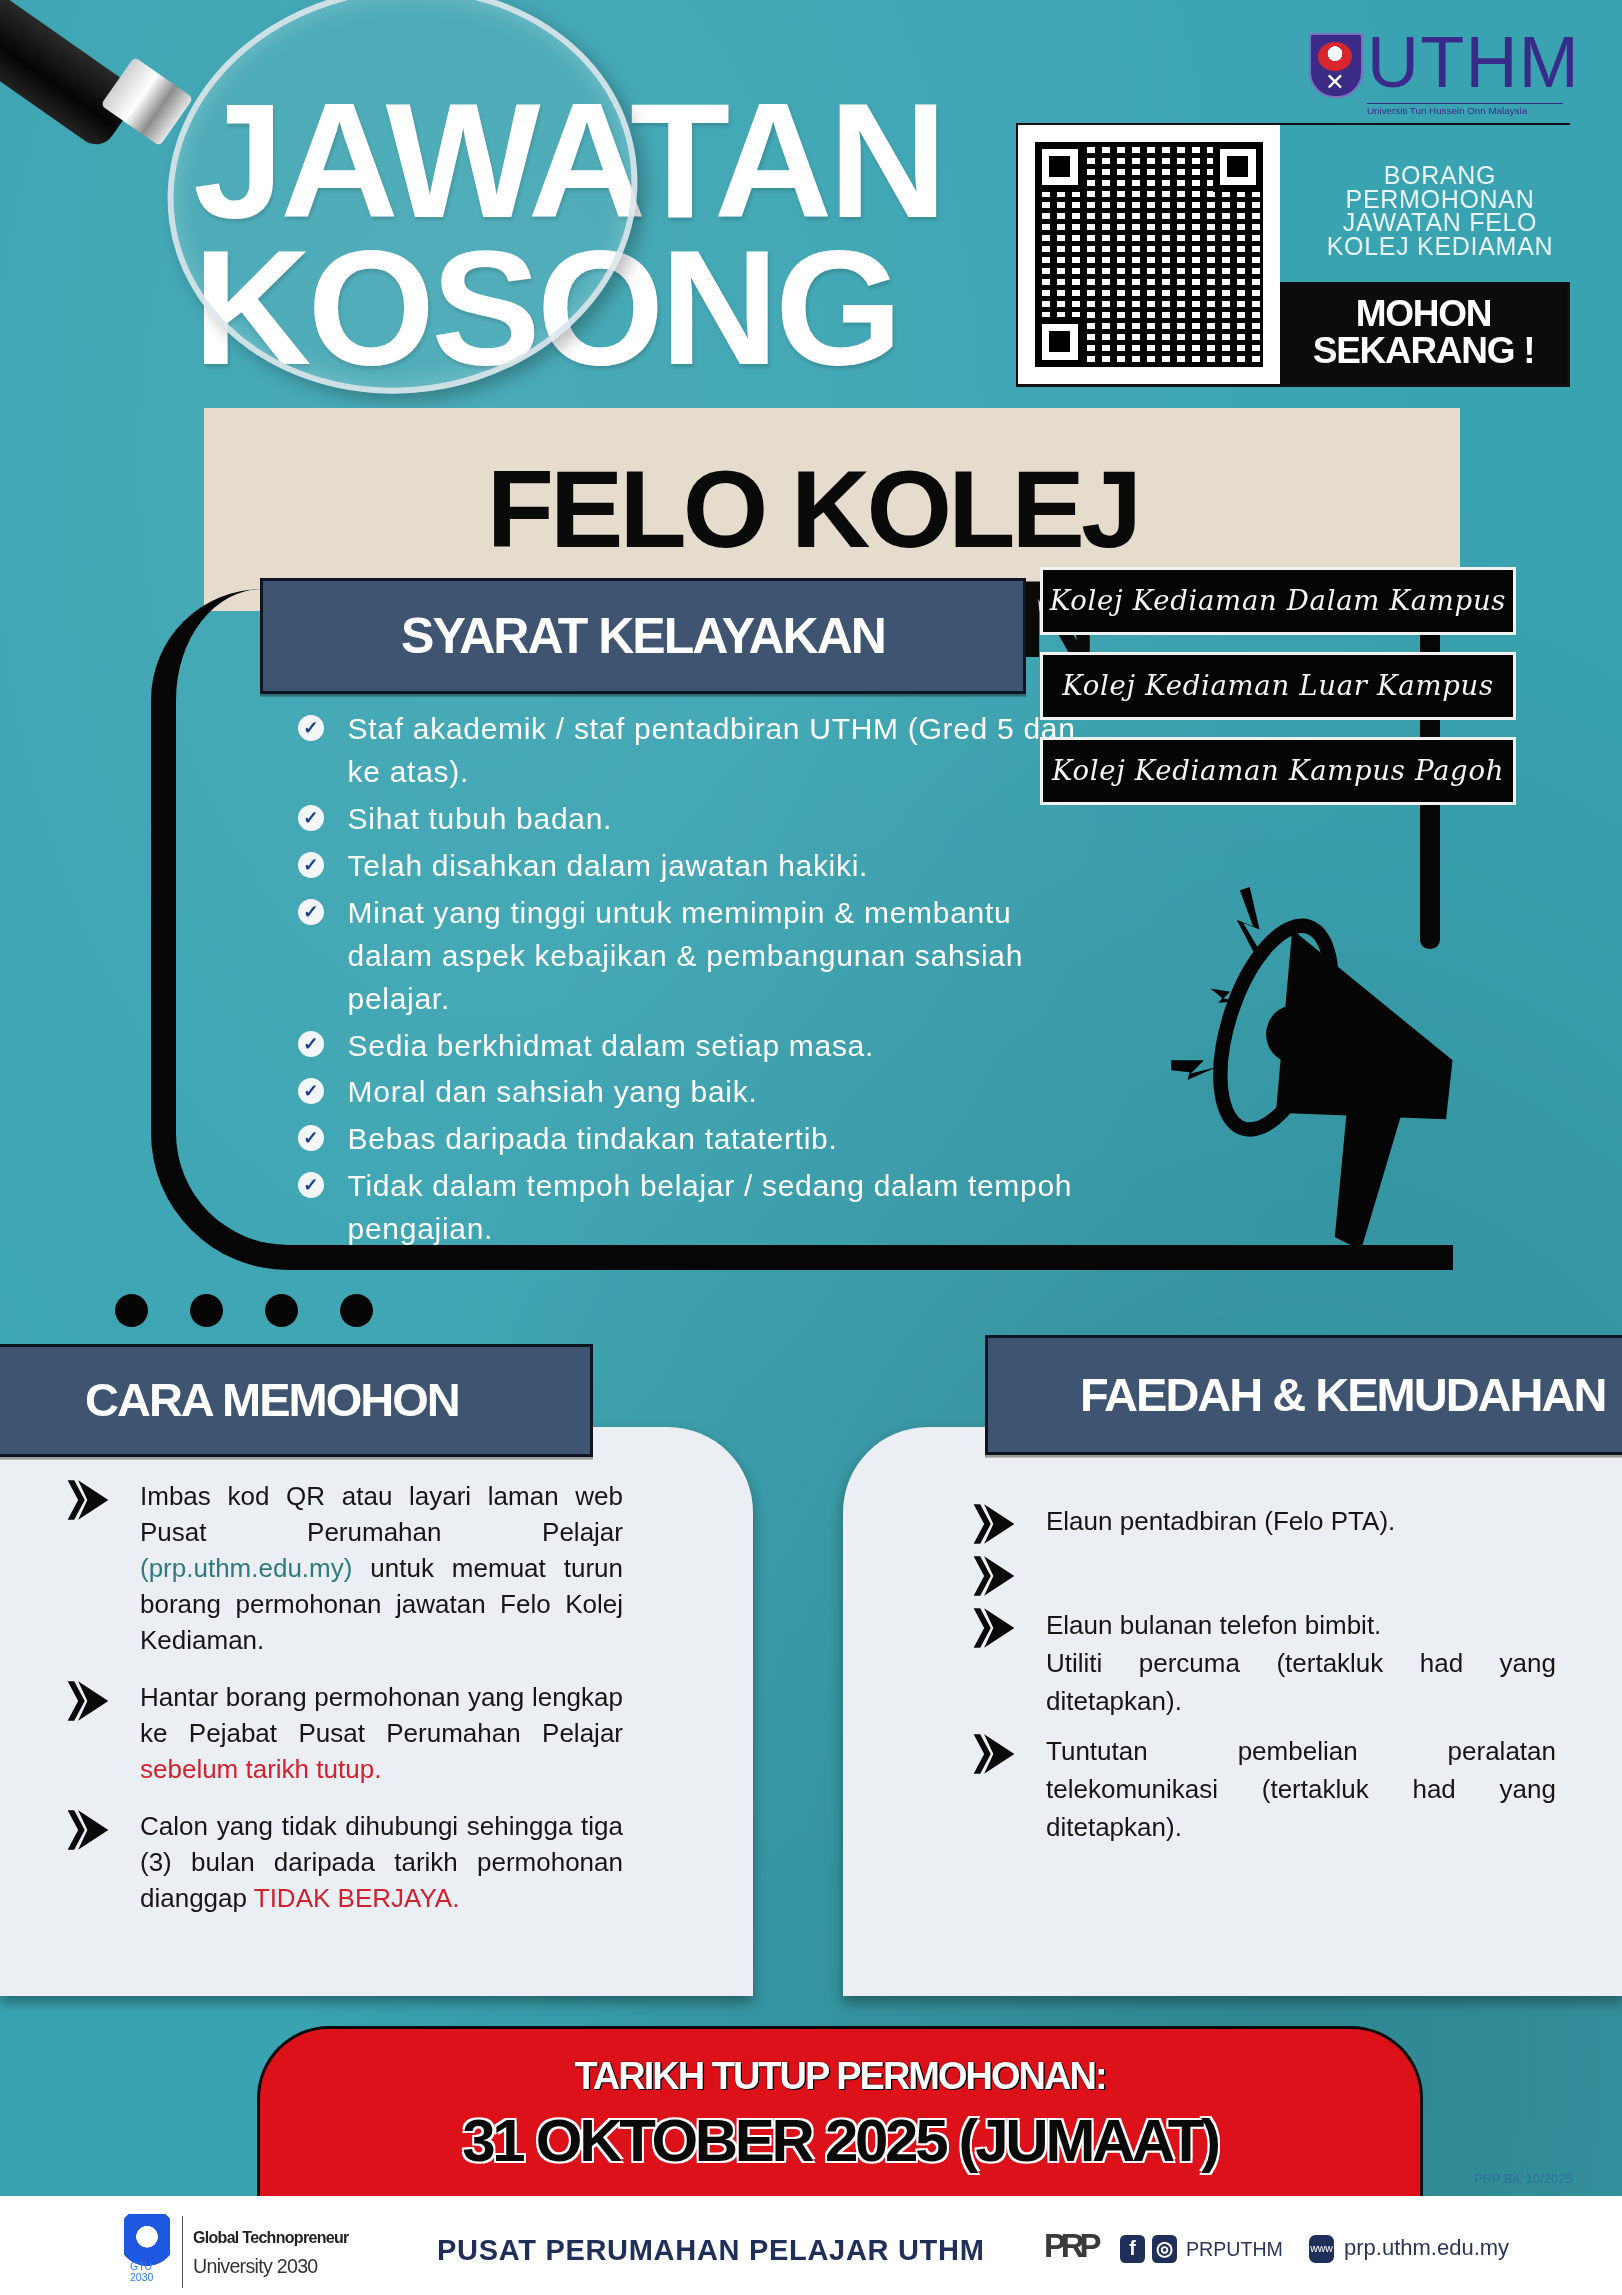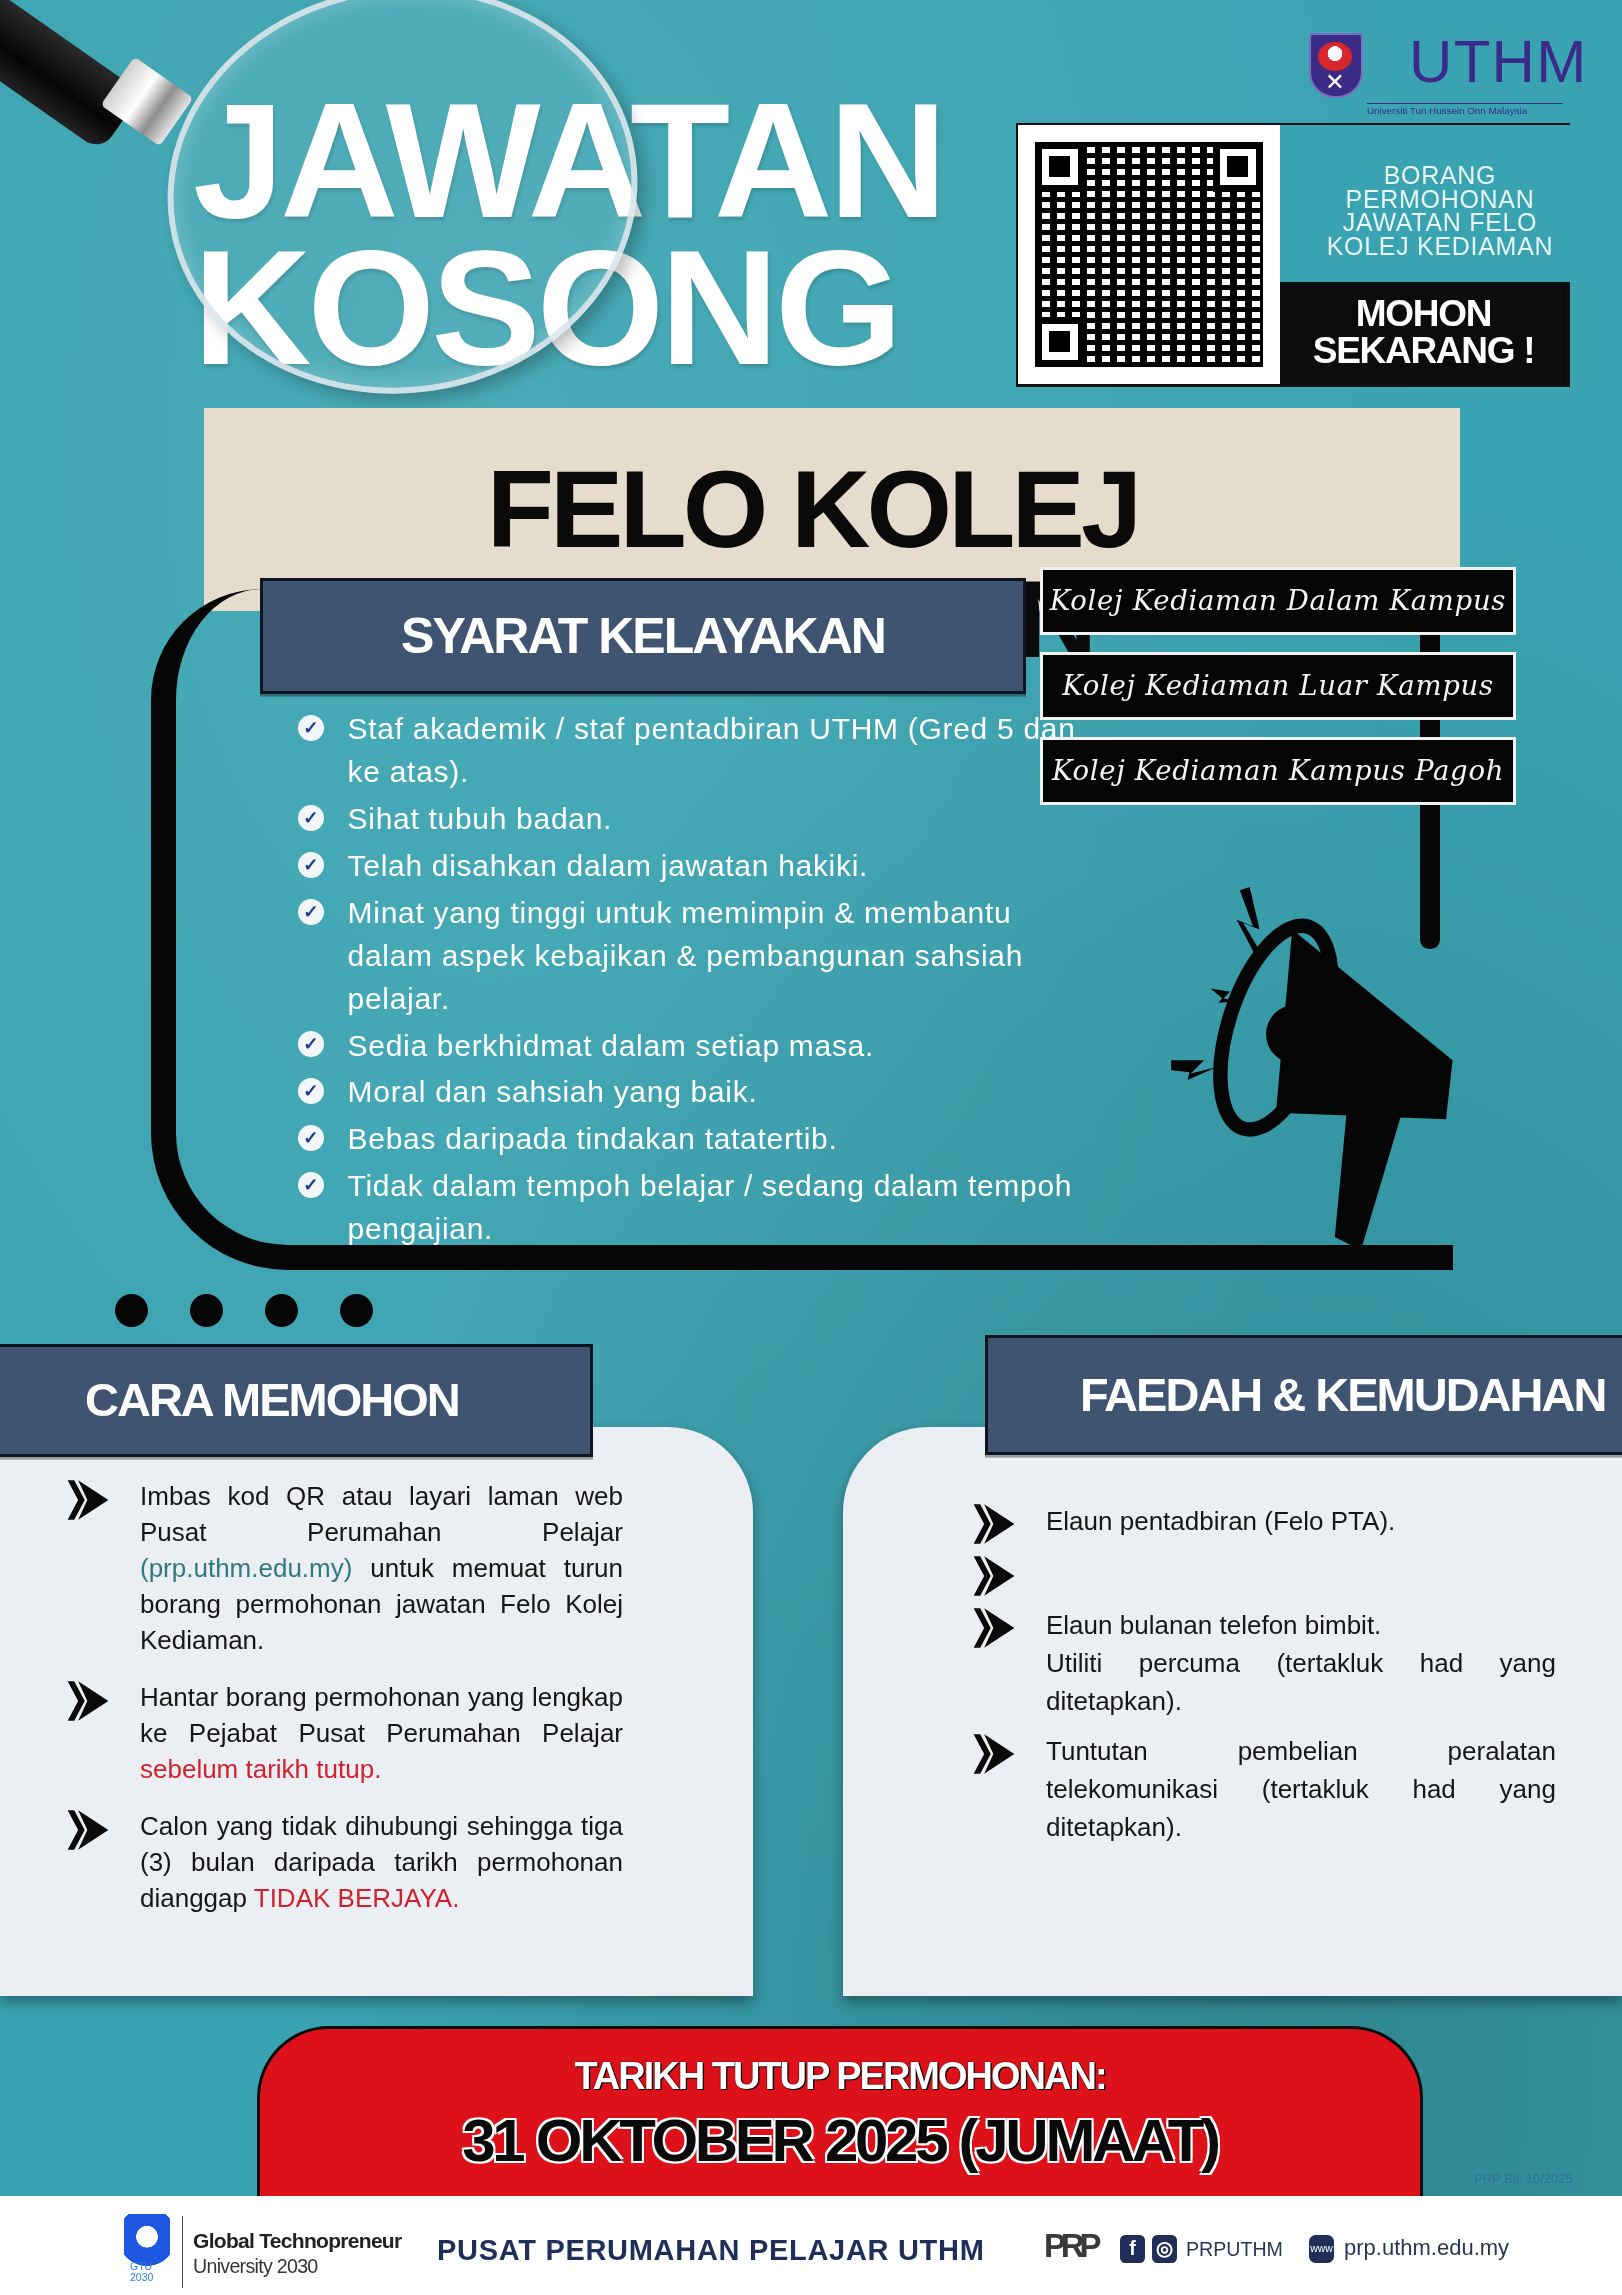--- a/index.html
+++ b/index.html
@@ -53,22 +53,22 @@
   }
   .uthm-shield::before {
     content: ""; position: absolute; left: 7.9px; top: 7.9px; width: 34px; height: 29px;
     background: radial-gradient(circle at 50% 40%, #fff 0 30%, #d8262c 31% 100%);
     border-radius: 50%;
   }
   .uthm-shield::after {
     content: "✕"; position: absolute; left: 14.4px; top: 34px; color: #fff; font-size: 23.6px; line-height: 26px;
   }
   .uthm-text {
-    position: absolute; left: 65px; top: 0; font-size: 60px; line-height: 72px;
-    color: #3a2a8a; font-weight: 400; letter-spacing: 1.3px; margin-left: 42px;
+    position: absolute; left: 65px; top: 0; font-size: 72px; line-height: 72px;
+    color: #3a2a8a; font-weight: 400; letter-spacing: 1.3px;
   }
   .uthm-sub {
     position: absolute; left: 65px; top: 77px; font-size: 9.8px; color: #3a2a8a;
     border-top: 1.3px solid #3a2a8a; padding-top: 1.3px; width: 196px;
   }
 
   .qr-block { left: 1016px; top: 123px; width: 554px; height: 264px; border: 2.6px solid #111; background: #111; }
   .qr-code {
     position: absolute; left: 0; top: 0; width: 262px; height: 259px; background: #fff;
     padding: 17px;
@@ -190,21 +190,21 @@
   .ref-no { left: 1466px; top: 2171px; font-size: 13px; color: #2e6f94; margin-left: 8px; }
 
   
   .footer { left: 0; top: 2196px; width: 1623px; height: 99px; background: #fff; }
   .gtu-icon {
     position: absolute; left: 124px; top: 18.3px; width: 46px; height: 65px;
     background: radial-gradient(circle at 50% 35%, #fff 0 22%, #1e58e0 23% 60%, transparent 61%);
   }
   .gtu-icon-label { position: absolute; left: 130px; top: 65px; font-size: 10.5px; color: #2d7fe0; line-height: 10.5px; width: 39px; }
   .gtu-divider { position: absolute; left: 182px; top: 19.6px; width: 1.3px; height: 72px; background: #555; }
-  .gtu-title { position: absolute; left: 193px; top: 33px; font-size: 21px; color: #222; font-weight: 700; letter-spacing: -0.7px; }
+  .gtu-title { position: absolute; left: 193px; top: 33px; font-size: 16px; color: #222; font-weight: 700; letter-spacing: -0.7px; }
   .gtu-sub { position: absolute; left: 193px; top: 59px; font-size: 19.6px; color: #333; letter-spacing: -0.7px; }
   .prp-title { position: absolute; left: 437px; top: 38px; font-size: 29px; color: #1f2f5a; font-weight: 900; letter-spacing: 0.7px; }
   .prp-logo { position: absolute; left: 1044px; top: 31px; font-size: 33px; color: #3a3a3a; font-weight: 900; letter-spacing: -5.2px; }
   .social { position: absolute; top: 39px; width: 25px; height: 27.5px; background: #1f2f5a; border-radius: 5.2px; color: #fff; font-size: 19.6px; line-height: 27.5px; text-align: center; font-weight: 700; }
   .social-fb { left: 1120px; }
   .social-ig { left: 1152px; }
   .social-handle { position: absolute; left: 1186px; top: 42px; font-size: 19.6px; color: #2a3557; }
   .web-icon { position: absolute; left: 1309px; top: 39px; width: 25px; height: 27.5px; background: #1f2f5a; border-radius: 6.5px; color: #fff; font-size: 10.5px; line-height: 27.5px; text-align: center; }
   .web-url { position: absolute; left: 1344px; top: 39px; font-size: 22px; color: #2a3557; }
 </style>

